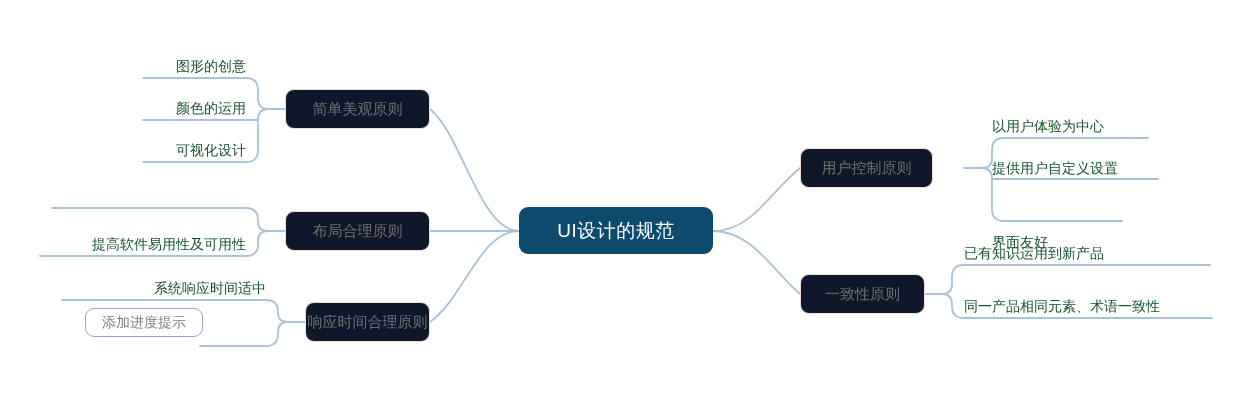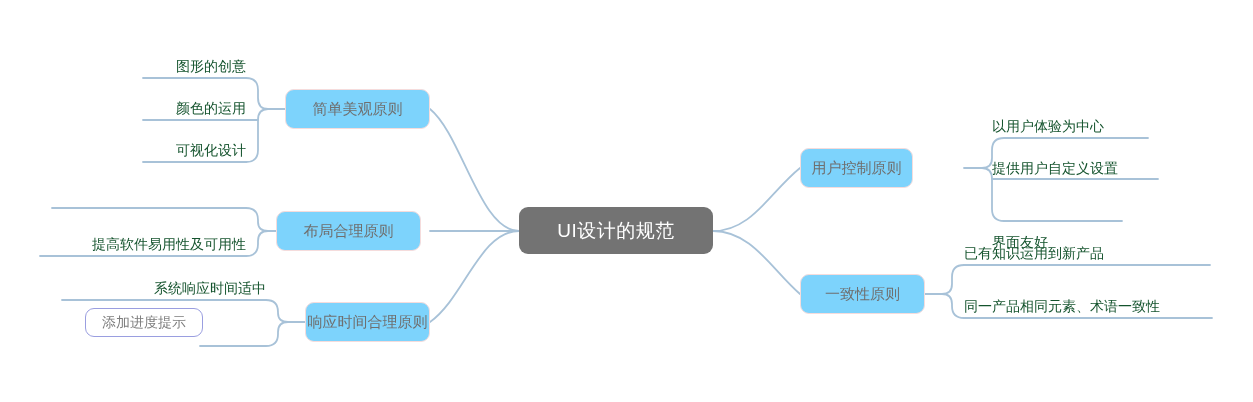--- a/index.html
+++ b/index.html
@@ -28,33 +28,33 @@
   .node {
     position: absolute;
     box-sizing: border-box;
     display: flex;
     align-items: center;
     justify-content: center;
     white-space: nowrap;
   }
   
   .root-node {
-    background: #737373;
+    background: #0c4a6e;
     color: #ffffff;
     border-radius: 9px;
     font-size: 19px;
     letter-spacing: 0.5px;
     left: 519px;
     top: 207px;
     width: 194px;
     height: 47px;
   }
   
   .topic-node {
-    background: #7dd3fc;
+    background: #0f172a;
     border: 1px solid #f5dcdc;
     border-radius: 9px;
     color: #6f6f6f;
     font-size: 15px;
     height: 40px;
   }
   
   .leaf {
     position: absolute;
     color: #14532d;
@@ -130,25 +130,25 @@
       <line x1="942" y1="294" x2="925" y2="294"></line>
       <line x1="964" y1="265" x2="1148" y2="265"></line>
       <line x1="964" y1="318" x2="1212" y2="318"></line>
     </g>
   </svg>
 
   <div class="node root-node">UI设计的规范</div>
 
   <div class="node topic-node" style="left:285px; top:89px; width:145px;">简单美观原则</div>
 
-  <div class="node topic-node" style="left:276px; top:211px; width:145px;">布局合理原则</div>
+  <div class="node topic-node" style="left:285px; top:211px; width:145px;">布局合理原则</div>
 
   <div class="node topic-node" style="left:305px; top:302px; width:125px;">响应时间合理原则</div>
 
-  <div class="node topic-node" style="left:800px; top:148px; width:113px;">用户控制原则</div>
+  <div class="node topic-node" style="left:800px; top:148px; width:133px;">用户控制原则</div>
 
   <div class="node topic-node" style="left:800px; top:274px; width:125px;">一致性原则</div>
 
   <div class="leaf align-right" style="left:96px; top:56px; width:150px;">图形的创意</div>
 
   <div class="leaf align-right" style="left:96px; top:98px; width:150px;">颜色的运用</div>
 
   <div class="leaf align-right" style="left:96px; top:140px; width:150px;">可视化设计</div>
 
 

